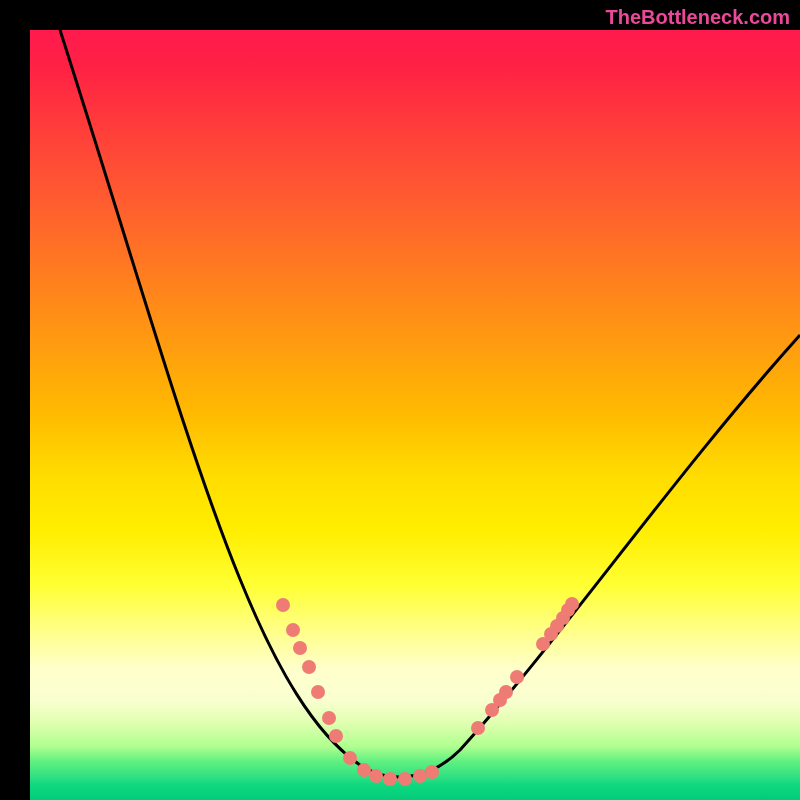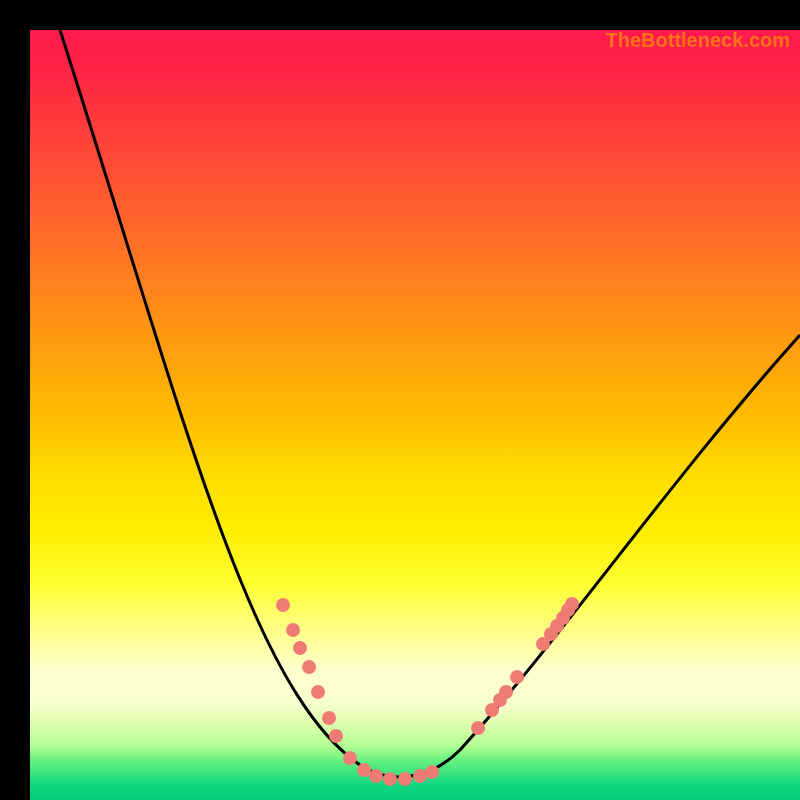--- a/index.html
+++ b/index.html
@@ -47,23 +47,22 @@
       #00cc7a 100%
     );
   }
   .watermark {
     position: absolute;
     top: 6px;
     right: 10px;
     font-family: Arial, Helvetica, sans-serif;
     font-size: 20px;
     font-weight: bold;
-    color: #f97316;
+    color: #ec4899;
     z-index: 10;
-    margin-top: 23px;
   }
   svg.curve {
     position: absolute;
     left: 0;
     top: 0;
     width: 100%;
     height: 100%;
     z-index: 5;
   }
 </style>

